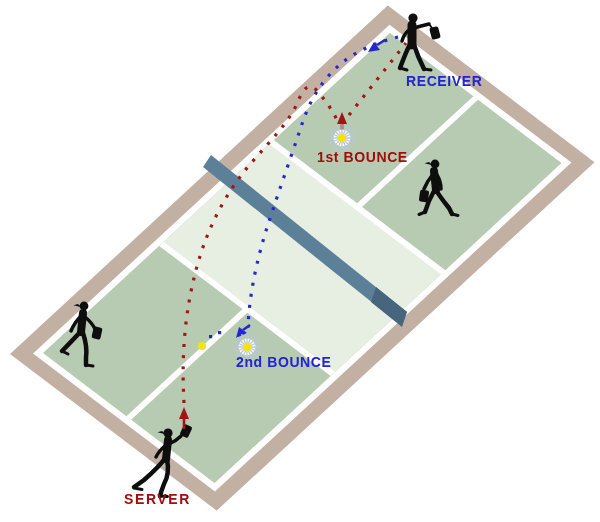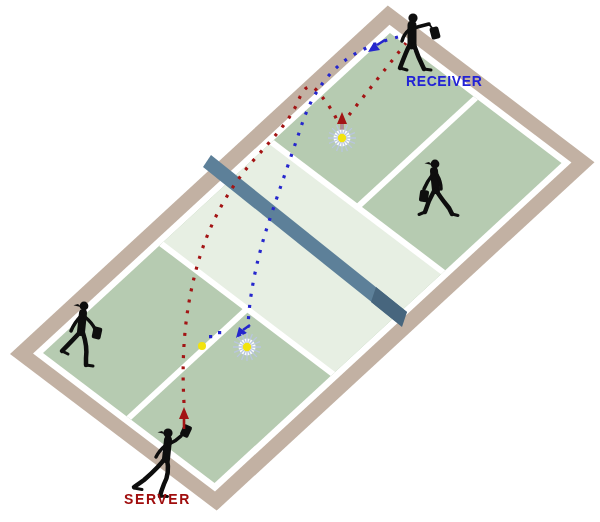--- a/index.html
+++ b/index.html
@@ -153,14 +153,16 @@
     <polygon class="arrow-blue" points="236,338 239,327 247,333"></polygon>
     <rect class="dot-sq" x="218" y="331" width="3.2" height="3.2"></rect>
     <rect class="dot-sq" x="209" y="335" width="3.2" height="3.2"></rect>
 
     <use href="#burst-shape" transform="translate(342,138)"></use>
     <use href="#burst-shape" transform="translate(247,347)"></use>
     <circle class="ball" cx="202" cy="346" r="4"></circle>
   </svg>
 
   <div class="lbl lbl-blue lbl-receiver">RECEIVER</div>
+  <div class="lbl lbl-red lbl-first">1st BOUNCE</div>
+  <div class="lbl lbl-blue lbl-second">2nd BOUNCE</div>
   <div class="lbl lbl-red lbl-server">SERVER</div>
 </div>
 
 </body></html>

